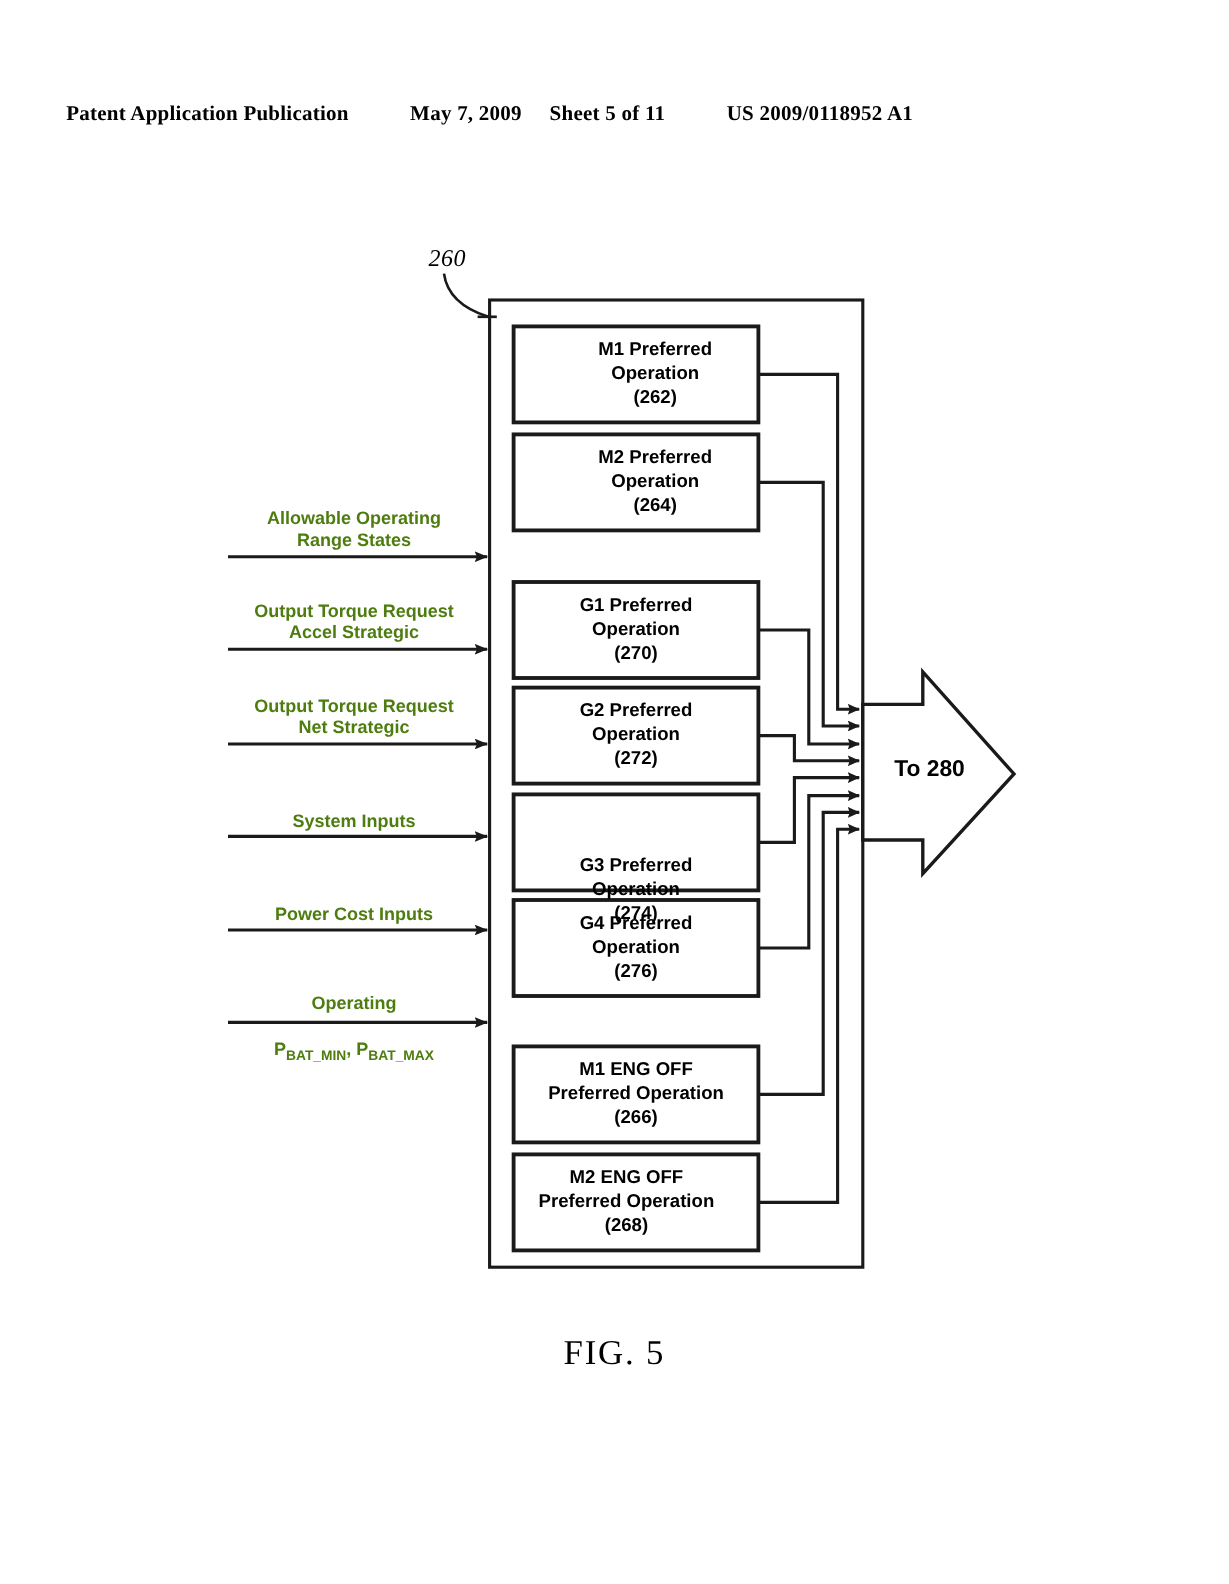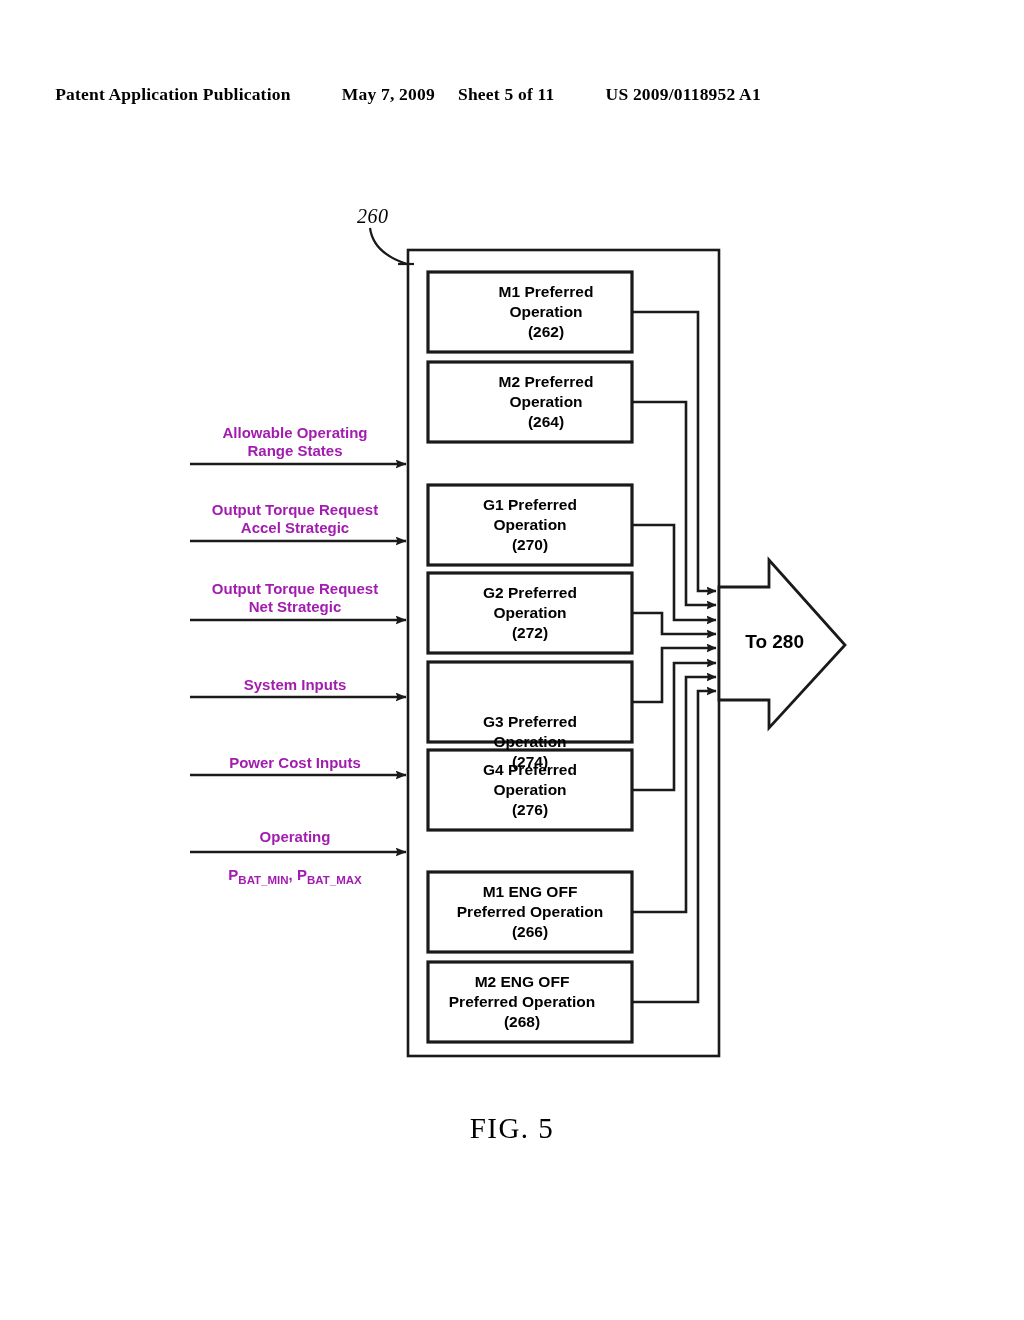--- a/index.html
+++ b/index.html
@@ -69,21 +69,21 @@
     white-space: pre-line;
   }
 
   .input-label {
     position: absolute;
     text-align: center;
     font-family: "Liberation Sans", sans-serif;
     font-weight: bold;
     font-size: 15px;
     line-height: 18px;
-    color: #a21caf;
+    color: #4d7c0f;
     white-space: pre-line;
   }
   .input-label.sub-style {
     line-height: 19px;
   }
   .input-label .sub {
     font-size: 11.5px;
     vertical-align: sub;
   }
 

